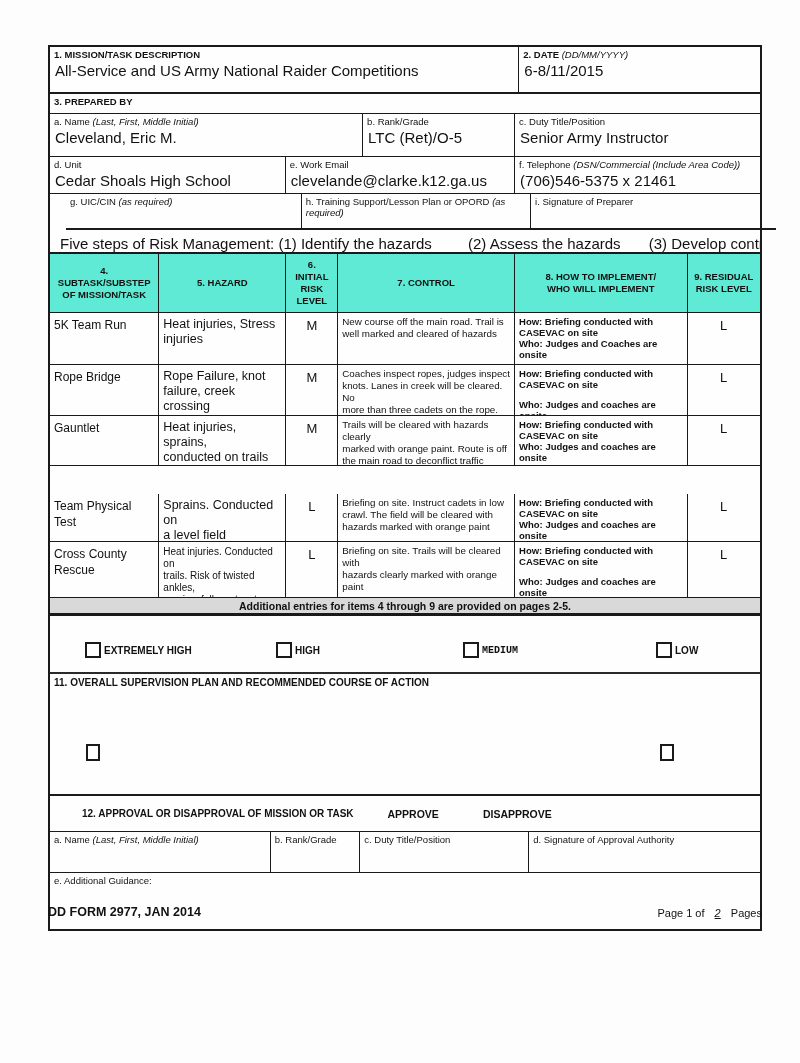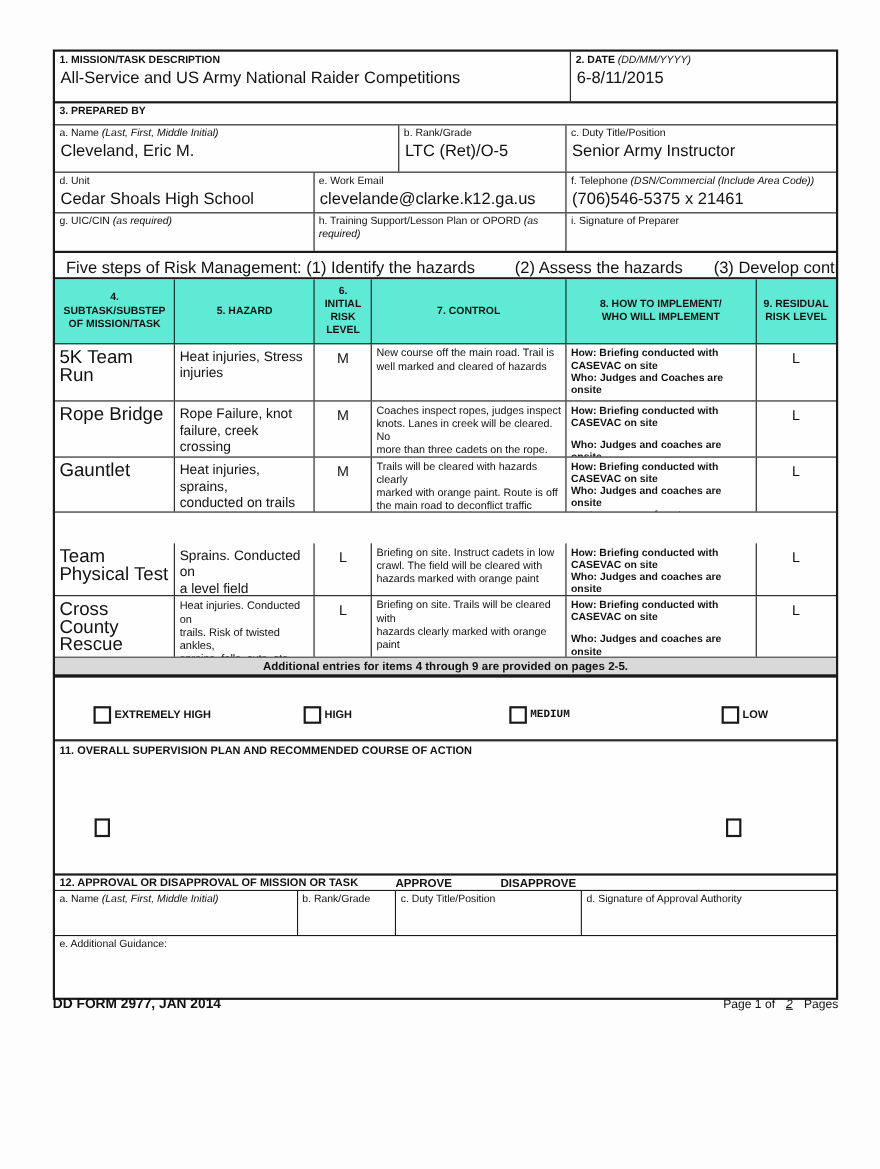--- a/index.html
+++ b/index.html
@@ -22,27 +22,27 @@
   .bold { font-weight: bold; }
   .it { font-style: italic; font-weight: normal; }
   .val { font-size: 15px; line-height: 17px; padding: 2px 1px 0 1px; }
   .pre { white-space: pre-line; }
 
   
   .r-mission { height: 47px; }
   .r-prepared { height: 20px; }
   .r-abc { height: 43px; }
   .r-def { height: 37px; }
-  .r-ghi { height: 36px; }
+  .r-ghi { height: 36px; margin-left: 16px; }
   .r-steps { height: 24px; font-size: 15px; }
   .r-thead { height: 59px; background: #5eead4; }
   .r-banner { height: 18px; background: #d9d9d9; border-bottom: 3px solid #1a1a1a; }
   .r-sec10 { height: 58px; border-bottom: 2px solid #2a2a2a; position: relative; }
   .r-sec11 { height: 122px; position: relative; border-bottom: 2px solid #1a1a1a; }
-  .r-sec12h { height: 14px; display:flex; align-items:center; }
+  .r-sec12h { height: 36px; display:flex; align-items:center;padding-left:28px; }
   .r-sig { height: 41px; }
   .r-guid { height: 56px; border-bottom: none; }
 
   
   .w66 { width: 66.1%; } .w34 { width: 33.9%; }
   .wa { width: 44.1%; } .wb { width: 21.4%; } .wc { width: 34.5%; }
   .wd { width: 33.2%; } .we { width: 32.3%; } .wf { width: 34.5%; }
 
   
   .steps-line { display: block; white-space: nowrap; padding-top: 3px; }
@@ -50,21 +50,21 @@
   .s11 { margin-left: 6px; } .s12 { margin-left: 32px; } .s13 { margin-left: 24px; }
   .s21 { margin-left: 158px; } .s22 { } .s23 { margin-left: 30px; font-style: italic; }
 
   
   .c4 { width: 15.4%; } .c5 { width: 17.9%; } .c6 { width: 7.3%; }
   .c7 { width: 24.9%; } .c8 { width: 24.3%; } .c9 { width: 10.2%; }
   .th { display:flex; align-items:center; justify-content:center; text-align:center;
         font-weight:bold; font-size: 9.5px; line-height: 12px; }
   .tr1 { height: 52px; } .tr2 { height: 51px; } .tr3 { height: 50px; }
   .tr4 { height: 48px; margin-top: 28px; } .tr5 { height: 56px; }
-  .td-sub { font-size: 17px; line-height: 16px; padding-top: 4px; }
+  .td-sub { font-size: 12px; line-height: 16px; padding-top: 4px; }
   .td-haz { font-size: 12.5px; line-height: 15px; padding-top: 4px; }
   .td-haz.small { font-size: 10px; line-height: 12px; }
   .td-risk { font-size: 13px; text-align: center; padding-top: 5px; }
   .td-ctl { font-size: 9.8px; line-height: 12px; padding-top: 3px; }
   .td-how { font-size: 9.5px; line-height: 11px; font-weight: bold; padding-top: 3px; }
   .who.gap { margin-top: 9px; }
   .banner-text { text-align: center; font-weight: bold; font-size: 10.5px; line-height: 17px; }
 
   
   .sec10-label { font-size: 10px; font-weight: bold; padding: 3px 4px; }

